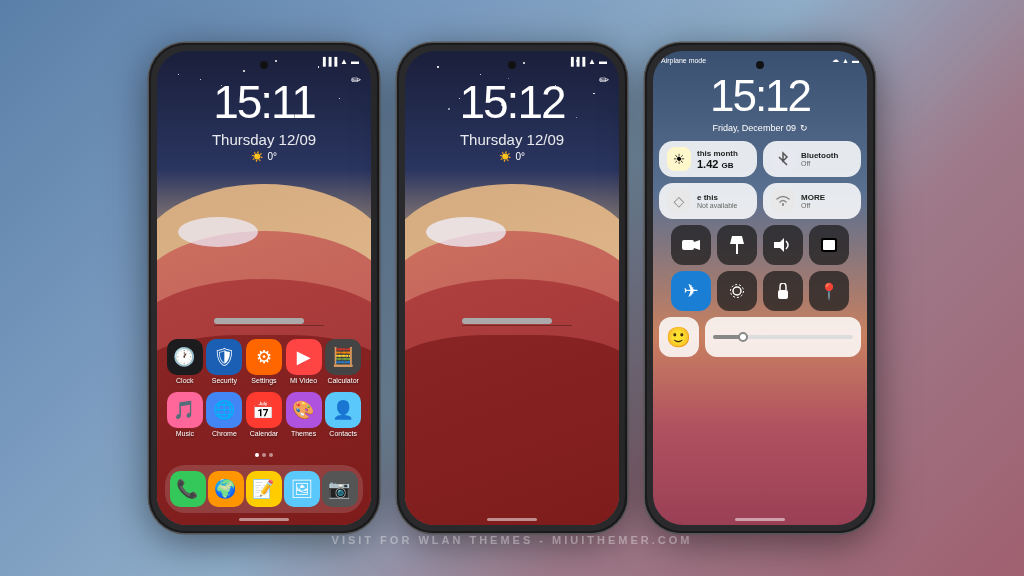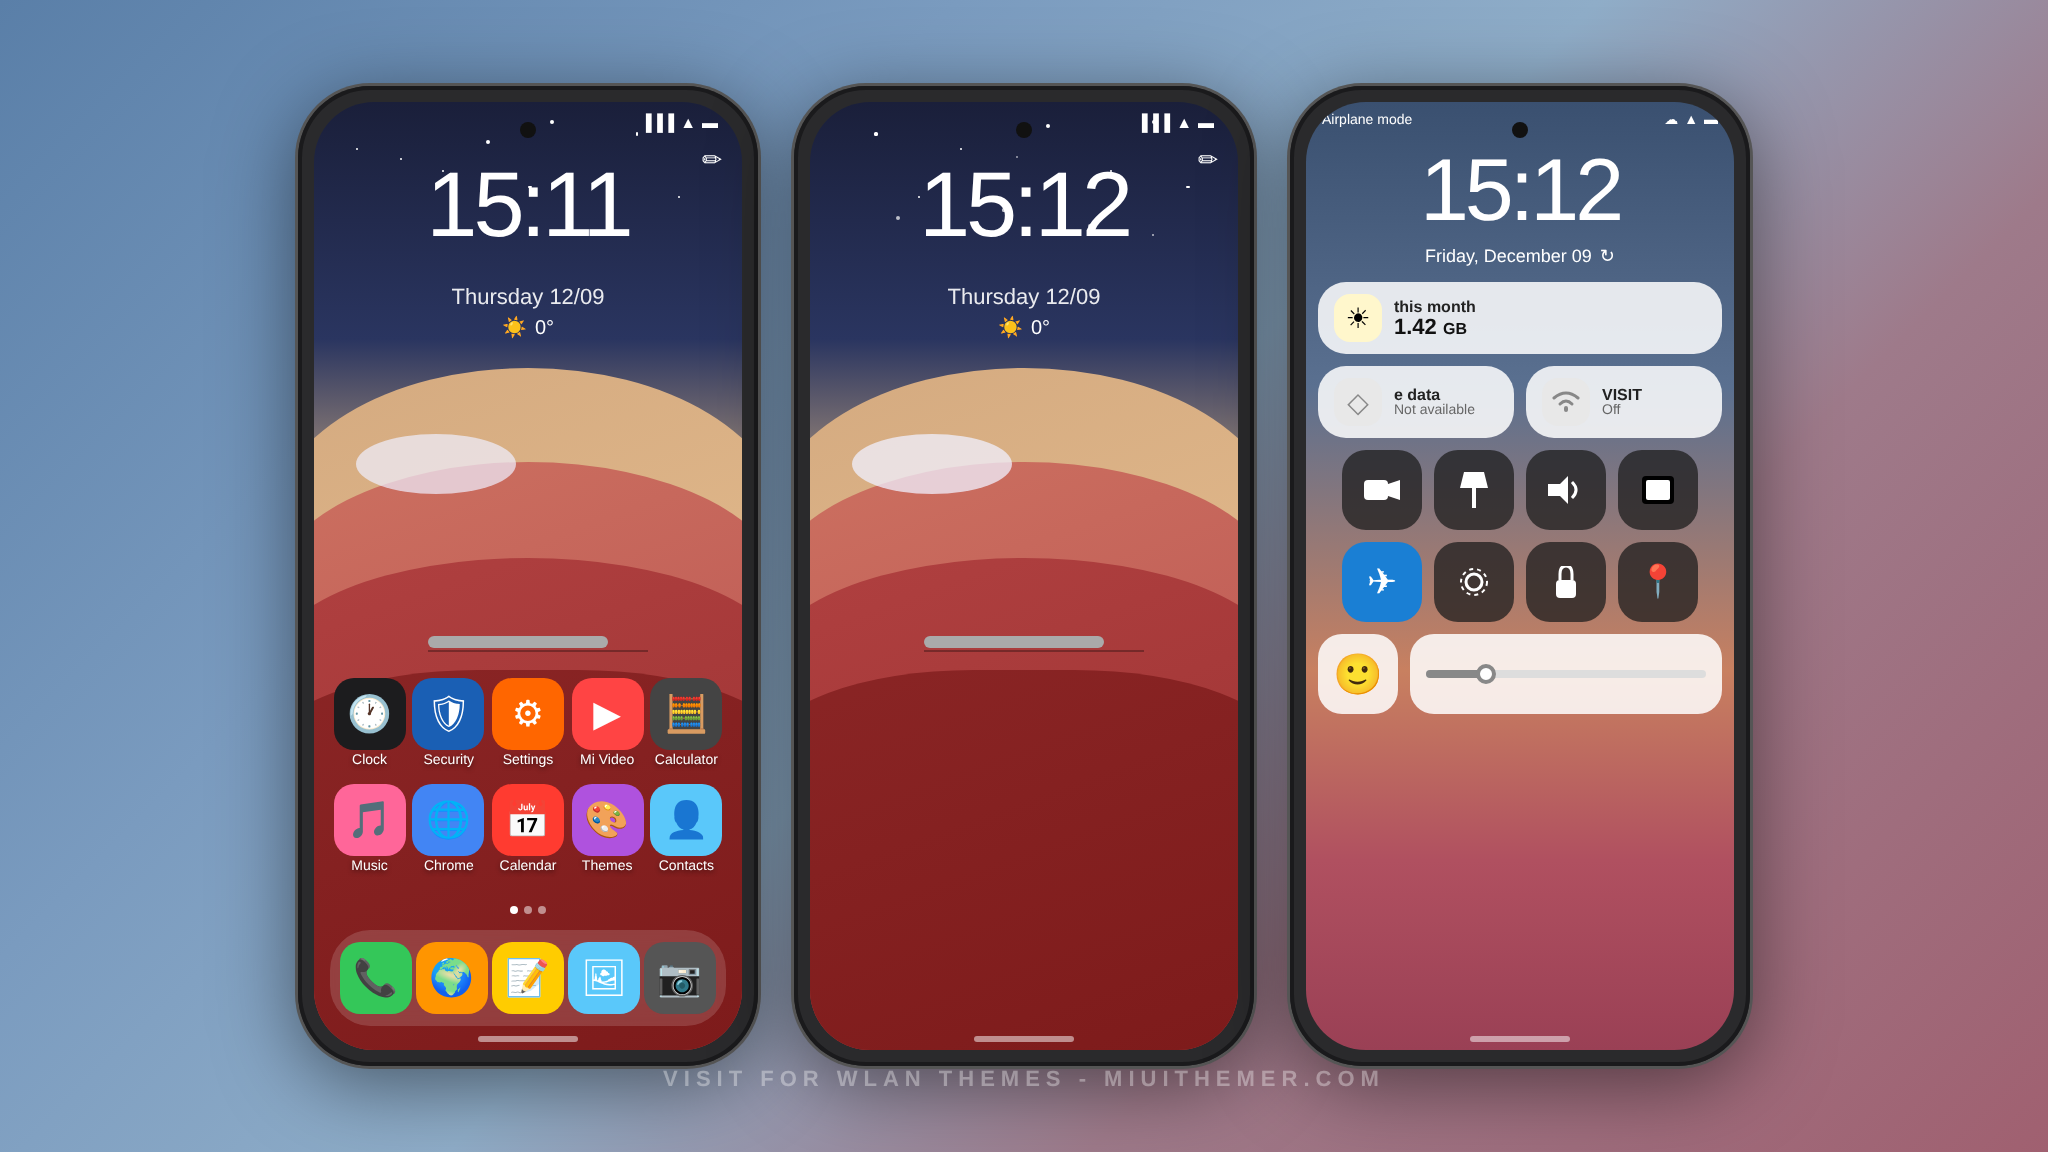--- a/index.html
+++ b/index.html
@@ -98,22 +98,22 @@
       color: white;
       z-index: 5;
     }
     .clock-time {
       font-size: 46px;
       font-weight: 200;
       line-height: 1;
       letter-spacing: -2px;
     }
     .clock-date {
-      font-size: 11px;
-      margin-top: 18px;
+      font-size: 15px;
+      margin-top: 6px;
       opacity: 0.9;
     }
     .clock-weather {
       display: flex;
       align-items: center;
       justify-content: center;
       gap: 4px;
       font-size: 10px;
       margin-top: 3px;
     }
@@ -620,40 +620,51 @@
       <div class="cc-panels">
 
         <div class="cc-row">
           <div class="cc-card">
             <div class="cc-card-icon" style="background:#fff7cc;">☀</div>
             <div class="cc-card-text">
               <div class="cc-card-title">this month</div>
               <div class="cc-card-value">1.42 <span style="font-size:8px;">GB</span></div>
             </div>
           </div>
+          <div class="cc-card">
+            <div class="cc-card-icon" style="background:#e8e8f0;color:#555;">
+              <svg width="16" height="16" viewBox="0 0 16 16" fill="none">
+                <path d="M8 2 L12 6 L8 10 L8 2 Z M8 10 L12 14 M8 10 L4 6" stroke="#555" stroke-width="1.5" fill="none"></path>
+              </svg>
+            </div>
+            <div class="cc-card-text">
+              <div class="cc-card-title">Bluetooth</div>
+              <div class="cc-card-sub">Off</div>
+            </div>
+          </div>
         </div>
 
         <div class="cc-row">
           <div class="cc-card">
             <div class="cc-card-icon" style="background:#e8e8e8;color:#888;">◇</div>
             <div class="cc-card-text">
-              <div class="cc-card-title">e data</div>
+              <div class="cc-card-title">e this</div>
               <div class="cc-card-sub">Not available</div>
             </div>
           </div>
           <div class="cc-card">
             <div class="cc-card-icon" style="background:#e8e8e8;color:#888;">
               <svg width="16" height="12" viewBox="0 0 16 12" fill="none">
                 <path d="M8 10 Q8 9 8 9" stroke="#888" stroke-width="2" stroke-linecap="round"></path>
                 <path d="M5 7 Q8 4 11 7" stroke="#888" stroke-width="1.5" fill="none" stroke-linecap="round"></path>
                 <path d="M2 4 Q8 -1 14 4" stroke="#888" stroke-width="1.5" fill="none" stroke-linecap="round"></path>
               </svg>
             </div>
             <div class="cc-card-text">
-              <div class="cc-card-title">VISIT</div>
+              <div class="cc-card-title">MORE</div>
               <div class="cc-card-sub">Off</div>
             </div>
           </div>
         </div>
 
         <div class="cc-small-row">
           <div class="cc-icon-btn dark">
             <svg width="18" height="14" viewBox="0 0 18 14" fill="white">
               <rect x="0" y="2" width="12" height="10" rx="2"></rect>
               <polygon points="12,4 18,2 18,12 12,10"></polygon>

